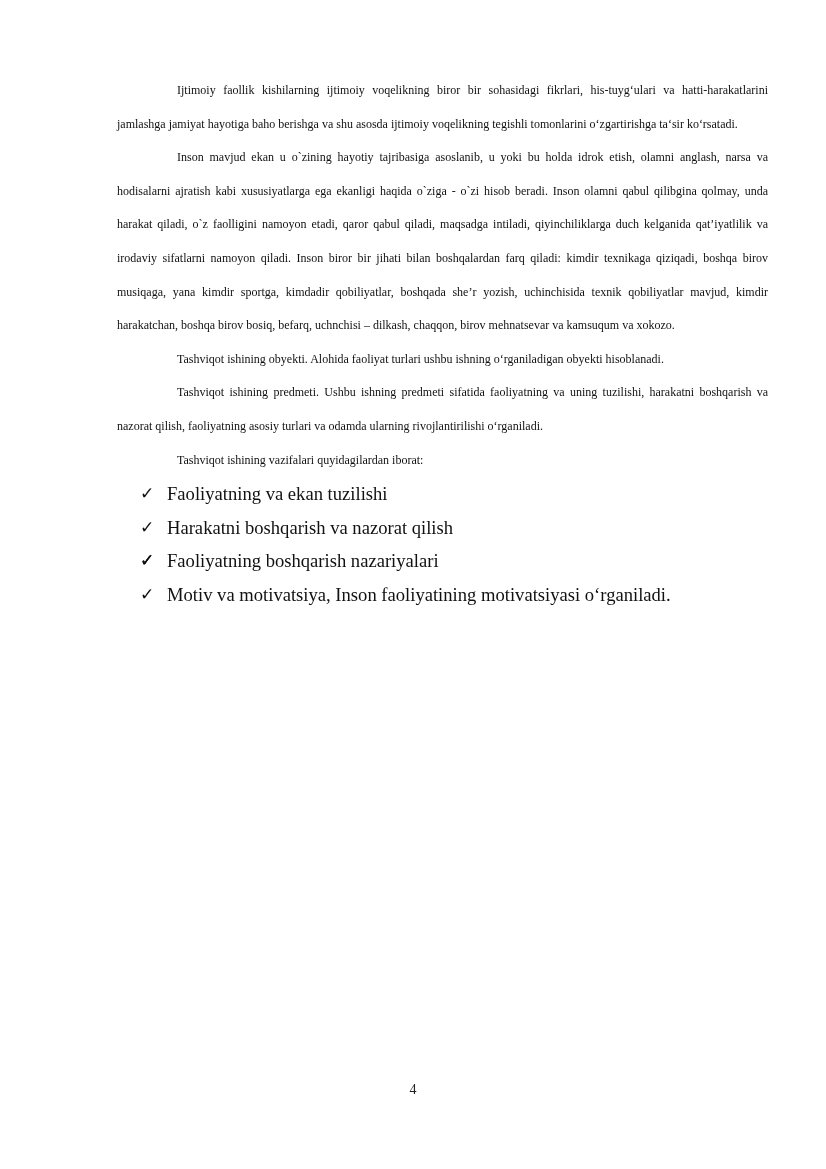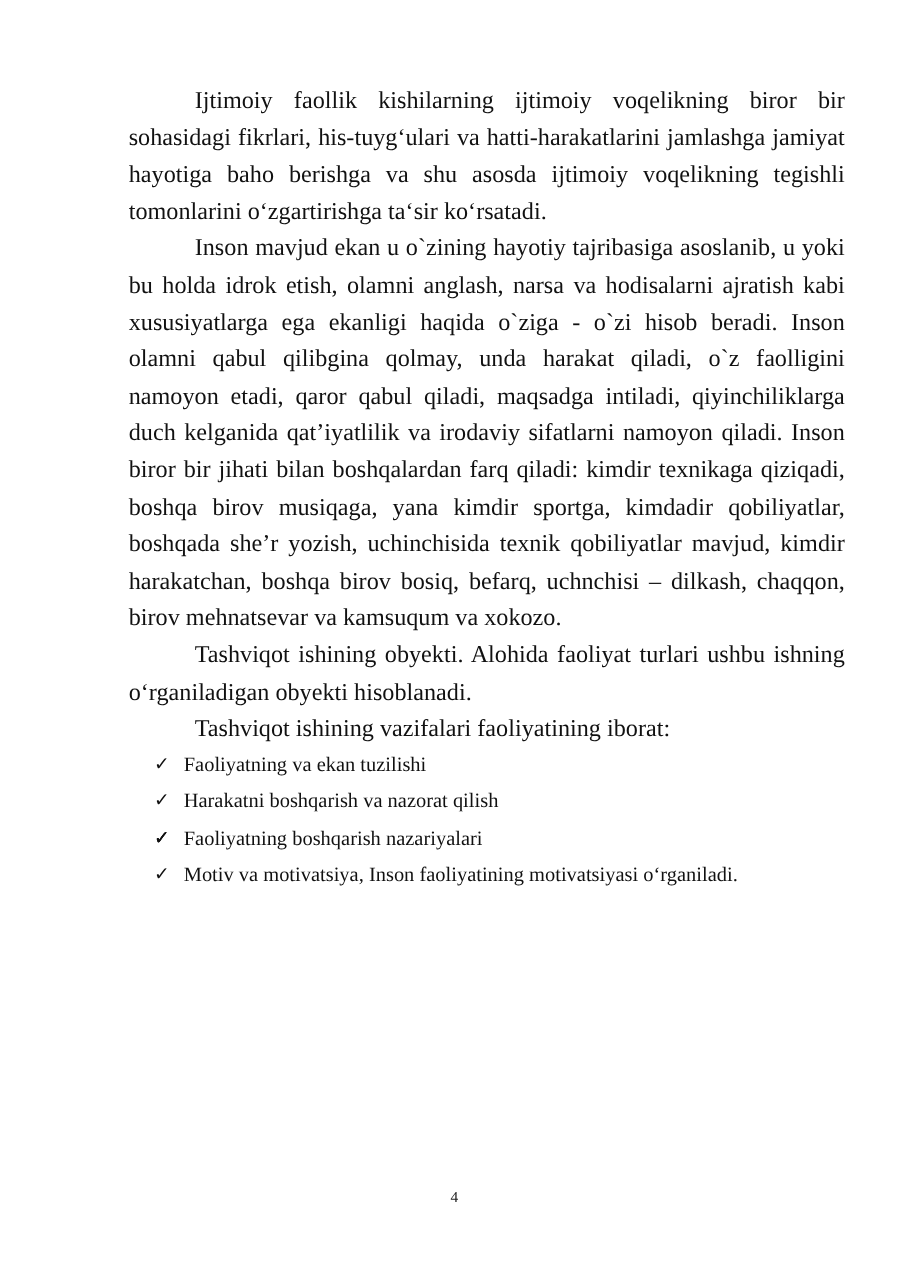--- a/index.html
+++ b/index.html
@@ -15,21 +15,21 @@
       font-family: "Liberation Serif", "DejaVu Serif", serif;
       color: #111111;
     }
     .page {
       position: absolute;
       left: 117px;
       top: 74px;
       width: 651px;
     }
     .para {
-      font-size: 22px;
+      font-size: 12px;
       line-height: 33.6px;
       text-align: justify;
       margin: 0;
       text-indent: 60px;
     }
     .para b {
       font-weight: normal;
     }
     .check-list {
       list-style: none;
@@ -71,21 +71,24 @@
   <p class="para">
     <b></b><span>Ijtimoiy faollik kishilarning ijtimoiy voqelikning biror bir sohasidagi fikrlari, his-tuyg‘ulari va hatti-harakatlarini jamlashga jamiyat hayotiga baho berishga va shu asosda ijtimoiy voqelikning tegishli tomonlarini o‘zgartirishga ta‘sir ko‘rsatadi.</span>
   </p>
   <p class="para">
     <b></b><span>Inson mavjud ekan u o`zining hayotiy tajribasiga asoslanib, u yoki bu holda idrok etish, olamni anglash, narsa va hodisalarni ajratish kabi xususiyatlarga ega ekanligi haqida o`ziga - o`zi hisob beradi. Inson olamni qabul qilibgina qolmay, unda harakat qiladi, o`z faolligini namoyon etadi, qaror qabul qiladi, maqsadga intiladi, qiyinchiliklarga duch kelganida qat’iyatlilik va irodaviy sifatlarni namoyon qiladi. Inson biror bir jihati bilan boshqalardan farq qiladi: kimdir texnikaga qiziqadi, boshqa birov musiqaga, yana kimdir sportga, kimdadir qobiliyatlar, boshqada she’r yozish, uchinchisida texnik qobiliyatlar mavjud, kimdir harakatchan, boshqa birov bosiq, befarq, uchnchisi – dilkash, chaqqon, birov mehnatsevar va kamsuqum va xokozo.</span>
   </p>
   <p class="para">
     <b>Tashviqot ishining obyekti.</b><span> Alohida faoliyat turlari ushbu ishning o‘rganiladigan obyekti hisoblanadi.</span>
   </p>
   <p class="para">
-    <b>Tashviqot ishining vazifalari</b><span> faoliyatining iborat:</span>
+    <b>Tashviqot ishining predmeti.</b><span> Ushbu ishning predmeti sifatida faoliyatning va uning tuzilishi, harakatni boshqarish va nazorat qilish, faoliyatning asosiy turlari va odamda ularning rivojlantirilishi o‘rganiladi.</span>
+  </p>
+  <p class="para">
+    <b>Tashviqot ishining vazifalari</b><span> quyidagilardan iborat:</span>
   </p>
 
   <div class="list-wrap">
     <ul class="check-list">
       <li class="check-item">
         <span class="check-icon">✓</span>
         <span>Faoliyatning va ekan tuzilishi</span>
       </li>
       <li class="check-item">
         <span class="check-icon">✓</span>

